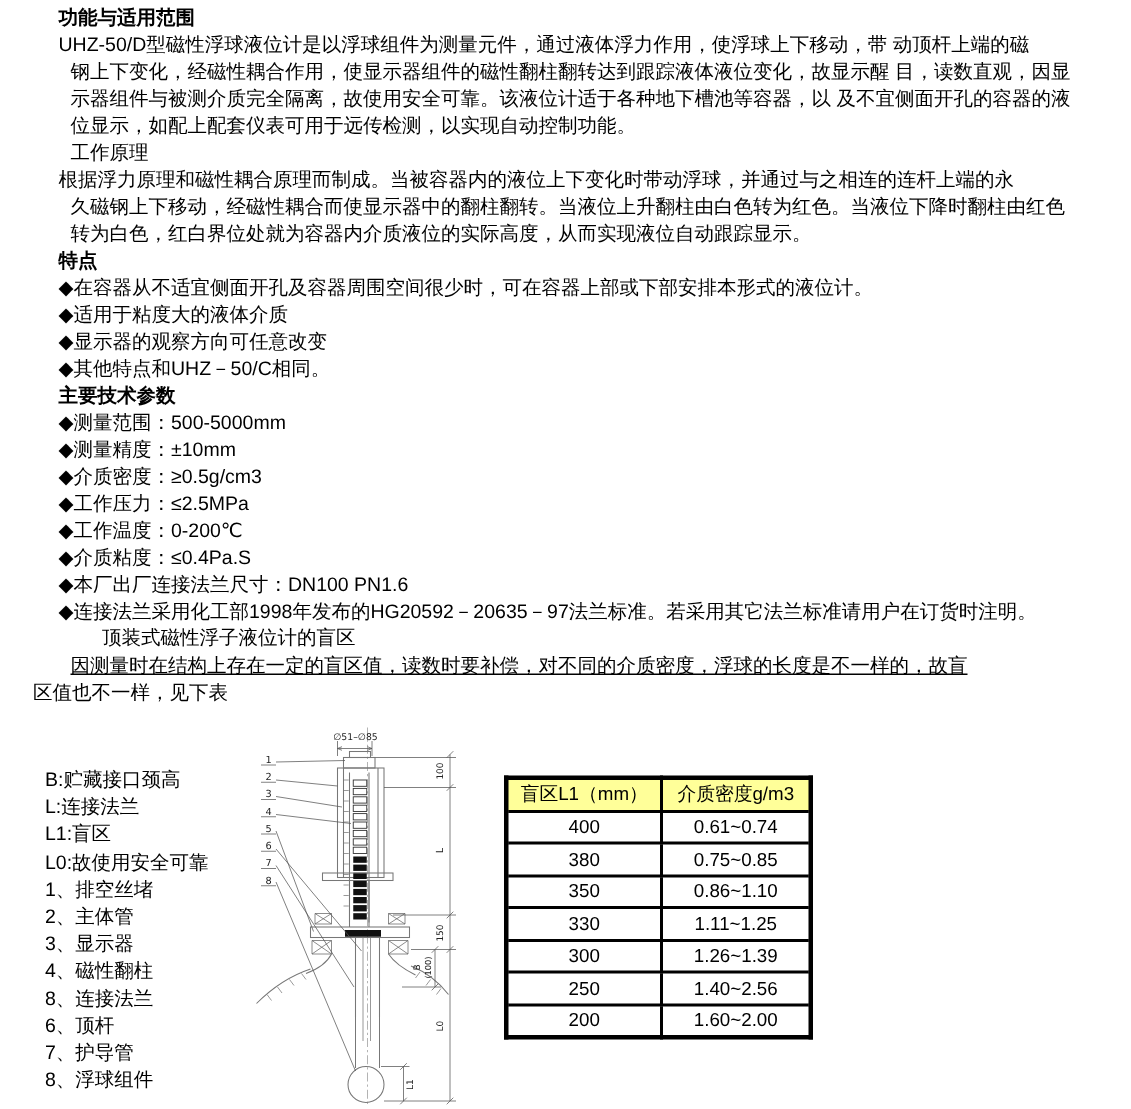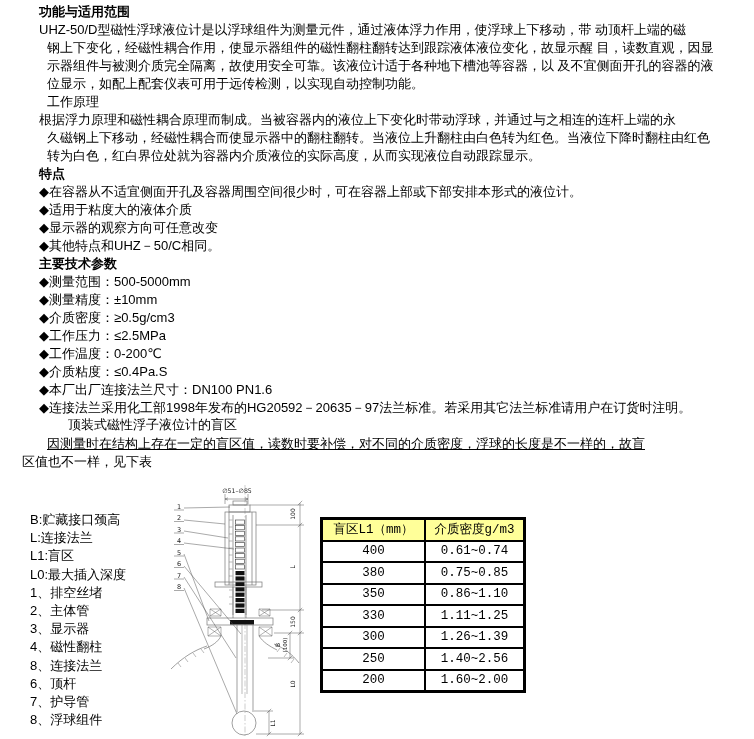--- a/index.html
+++ b/index.html
@@ -10,22 +10,22 @@
   .line{height:18px;font-size:13px;line-height:18px;white-space:pre;padding-left:32px;}
   .line.h{font-weight:bold;padding-left:24px;}
   .line.t0{padding-left:7px;}
   .line.i2{padding-left:24px;}
   .line.i3{padding-left:53px;font-family:Liberation Mono, monospace;}
   .line.i4{text-decoration:underline;}
   
   .legend{position:absolute;left:30px;top:511px;font-size:13px;}
   .legend-line{height:18.2px;line-height:18.2px;white-space:pre;}
   
-  table.blind-table{position:absolute;left:320px;top:517px;border-collapse:collapse;
-                    border:3px solid #000;table-layout:fixed;font-family:Liberation Mono, monospace;}
+  table.blind-table{position:absolute;left:336px;top:517px;border-collapse:collapse;
+                    border:3px solid #000;table-layout:fixed;}
   .blind-table th,.blind-table td{border:2px solid #000;font-size:12.5px;font-weight:normal;
                     text-align:center;vertical-align:middle;padding:0;}
   .blind-table th{background:#FFFF99;height:19.5px;}
   .blind-table th.c1{width:101px;}
   .blind-table th.c2{width:97px;}
   .blind-table td{height:19.5px;}
   
   .fig{position:absolute;left:168px;top:482px;width:164px;height:257px;}
   .fig svg{display:block;}
   .fig text{font-family:"DejaVu Sans",sans-serif;fill:#222;}
@@ -63,21 +63,21 @@
       <div class="line i3">顶装式磁性浮子液位计的盲区</div>
       <div class="line i4">因测量时在结构上存在一定的盲区值，读数时要补偿，对不同的介质密度，浮球的长度是不一样的，故盲</div>
       <div class="line t0">区值也不一样，见下表</div>
     </div>
 
   <div class="legend">
 
   <div class="legend-line">B:贮藏接口颈高</div>
       <div class="legend-line">L:连接法兰</div>
       <div class="legend-line">L1:盲区</div>
-      <div class="legend-line">L0:最大插入深度</div>
+      <div class="legend-line">L0:故使用安全可靠</div>
       <div class="legend-line">1、排空丝堵</div>
       <div class="legend-line">2、主体管</div>
       <div class="legend-line">3、显示器</div>
       <div class="legend-line">4、磁性翻柱</div>
       <div class="legend-line">8、连接法兰</div>
       <div class="legend-line">6、顶杆</div>
       <div class="legend-line">7、护导管</div>
       <div class="legend-line">8、浮球组件</div>
     </div>
 

